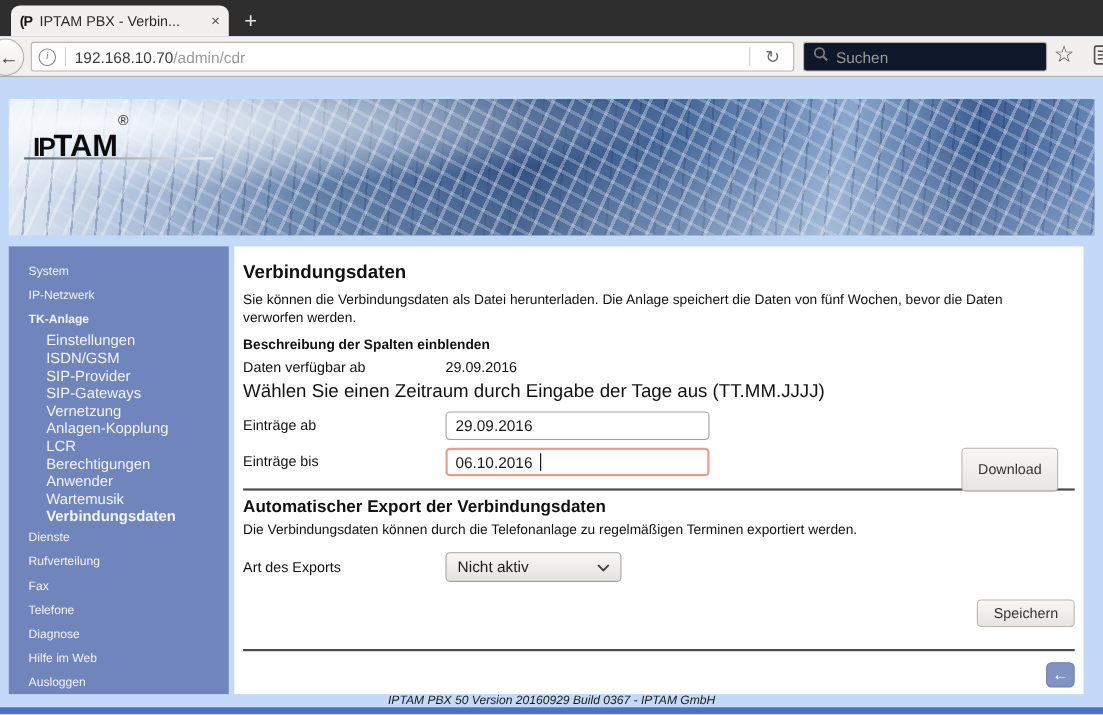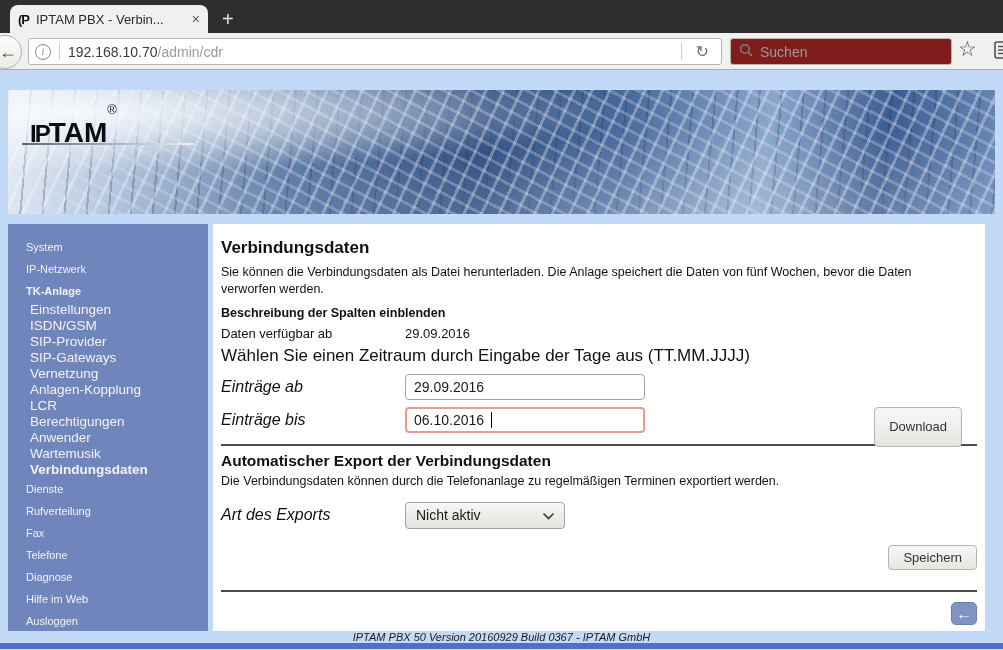--- a/index.html
+++ b/index.html
@@ -25,21 +25,21 @@
   .urlbar { position:absolute; left:28px; top:5px; width:694px; height:27px; background:#fff;
             border:1px solid #b9b6b1; border-radius:3px; display:flex; align-items:center; padding:0 6px; }
   .info-icon { width:16px; height:16px; border:1px solid #8a8a8a; border-radius:50%; color:#8a8a8a;
                font-size:10px; font-style:italic; font-family:"Liberation Serif",serif;
                display:flex; align-items:center; justify-content:center; }
   .vsep { width:1px; height:17px; background:#d0cecb; margin:0 8px; }
   .host { font-size:14px; color:#3b3b3b; }
   .path { font-size:14px; color:#9a9a9a; }
   .url-spacer { flex:1; }
   .reload { font-size:16px; color:#6f6f6f; padding:0 6px; }
-  .searchbox { position:absolute; left:730px; top:5px; width:222px; height:27px; background:#7f1d1d;
+  .searchbox { position:absolute; left:730px; top:5px; width:222px; height:27px; background:#0f172a;
                border:1px solid #b9b6b1; border-radius:3px; display:flex; align-items:center;
                padding:0 8px; gap:7px; }
   .searchbox .placeholder { font-size:14px; color:#9a9a9a; }
   .star { position:absolute; left:958px; top:4px; font-size:21px; color:#4f4f4f; }
   .clipped-icon { position:absolute; left:994px; top:8px; }
 
   
   .page { height:579px; background:#c3d9f8; }
   .banner { margin:20px 8px 0 8px; height:124px; position:relative; overflow:hidden;
     background:
@@ -54,32 +54,32 @@
   .logo .ip { font-size:24px; font-weight:900; letter-spacing:-2px; }
   .logo .tam { font-size:28px; font-weight:700; letter-spacing:0px; }
   .logo .reg { font-size:13px; vertical-align:28px; color:#222; }
   .logo-underline { position:absolute; left:14px; top:53px; width:172px; height:2px;
                     background:linear-gradient(90deg,#5f6673,#eef2f8); }
 
   .layout { display:flex; margin:10px 18px 0 8px; gap:5px; height:407px; }
   .sidebar { width:200px; background:#7085bb; color:#f2f3f8; padding-top:12px; flex-shrink:0; }
   .sb-item { cursor:pointer; white-space:nowrap; }
   .sb-item.lvl1 { font-size:11px; line-height:22px; padding-left:18px; }
-  .sb-item.lvl2 { font-size:13.5px; line-height:16px; padding-left:22px; }
+  .sb-item.lvl2 { font-size:13.5px; line-height:16px; padding-left:34px; }
   .sb-item.bold { font-weight:bold; }
 
   .content { flex:1; background:#fff; padding:8px 8px 0 8px; color:#111; }
   h1 { font-size:17px; margin:6px 0 6px 0; }
   .intro { font-size:12.5px; line-height:1.35; margin-bottom:8px; max-width:745px; }
   .toggle { font-size:12.5px; font-weight:bold; margin:4px 0 6px 0; }
   .kvrow { display:flex; font-size:13px; margin:3px 0; }
   .kvrow .label { width:184px; }
   .hint { font-size:17px; margin:5px 0 8px 0; }
   .field { display:flex; align-items:center; margin:7px 0; position:relative; }
-  .field label { width:184px; font-size:16px;font-style:italic; }
+  .field label { width:184px; font-size:13px; }
   .inputwrap { position:relative; }
   .field input { width:240px; height:26px; font-size:14px; font-family:"Liberation Sans",sans-serif;
                  padding:1px 8px; border:1px solid #a5a29d; border-radius:4px; color:#1a1a1a;
                  background:#fff; outline:none; }
   .field input.focused { border:2px solid #ec9c8d; padding:0 7px; }
   .caret { position:absolute; left:86px; top:5px; width:1px; height:16px; background:#000; }
   .btn { font-size:13px; color:#333; background:linear-gradient(#f8f7f6,#e7e5e2);
          border:1px solid #b7b4af; border-radius:4px; padding:4px 14px;
          font-family:"Liberation Sans",sans-serif; }
   .dl-btn { position:absolute; right:15px; top:0; height:40px; }

